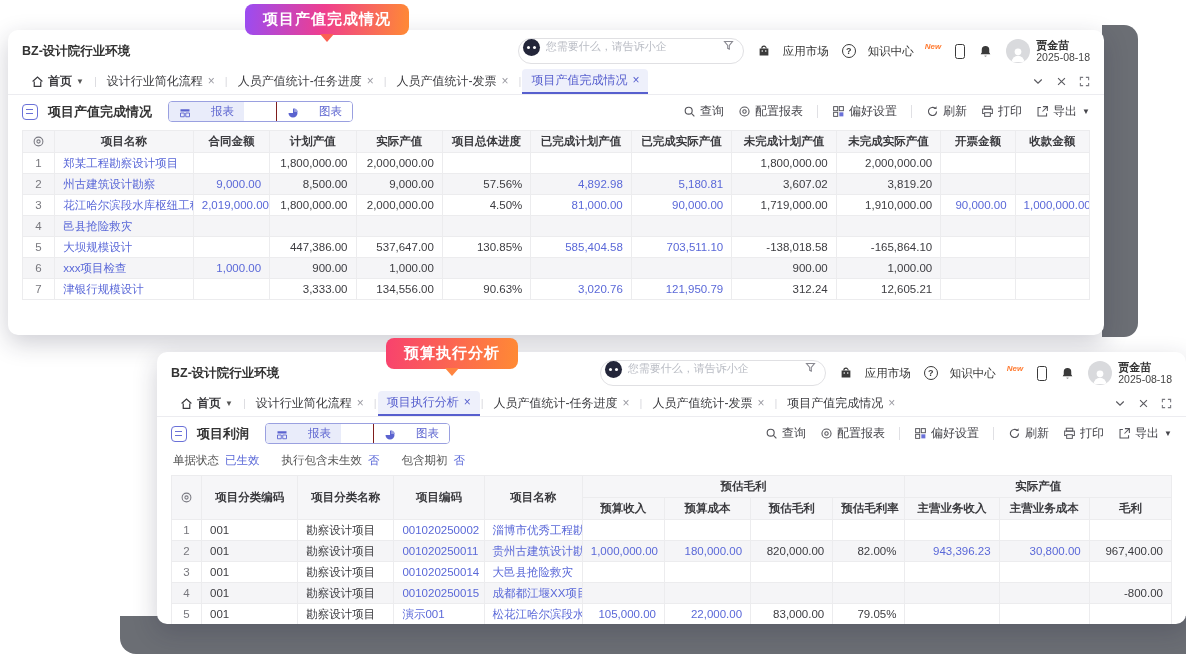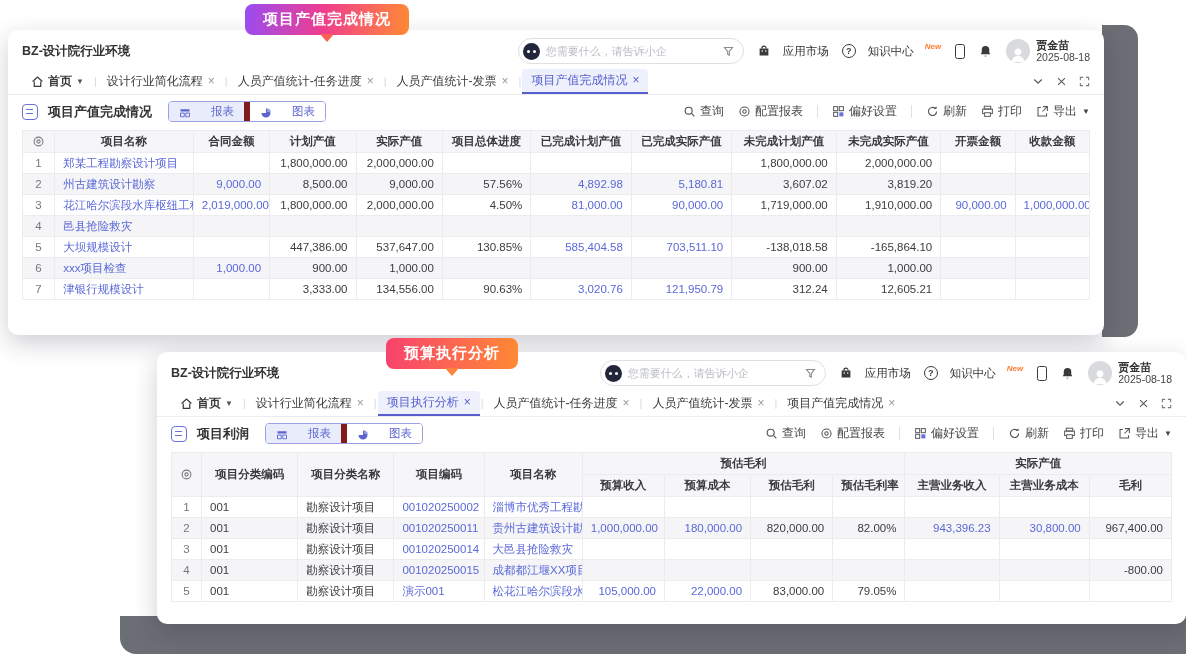--- a/index.html
+++ b/index.html
@@ -19,21 +19,21 @@
     border-left:7px solid transparent;border-right:7px solid transparent;}
   #badge-top{left:245px;top:4px;background:linear-gradient(95deg,#9a4cf2 0%,#ef3e8e 48%,#ff8a34 100%);}
   #badge-top::after{border-top:8px solid #fb5f52;}
   #badge-bottom{left:378px;top:338px;background:linear-gradient(95deg,#f8426e 0%,#ff8a34 100%);margin-left:8px;}
   #badge-bottom::after{border-top:8px solid #ff8440;}
 
   
   .titlebar{display:flex;align-items:center;padding:8px 14px 4px 14px;gap:10px;}
   .app-title{font-size:12.5px;font-weight:bold;color:#333;white-space:nowrap;}
   .right-cluster{margin-left:auto;display:flex;align-items:center;gap:13px;}
-  .search-pill{display:flex;align-items:center;gap:6px;width:212px;height:24px;border:1px solid #e0e0e3;
+  .search-pill{display:flex;align-items:flex-start;gap:6px;width:212px;height:24px;border:1px solid #e0e0e3;
     border-radius:13px;padding:0 8px 0 4px;background:#fff;}
   .robot{width:17px;height:17px;border-radius:50%;background:#23263a;flex:0 0 auto;position:relative;}
   .robot::after{content:"";position:absolute;left:4px;top:7px;width:3px;height:3px;border-radius:50%;
     background:#fff;box-shadow:6px 0 0 #fff;}
   .search-ph{flex:1;font-size:11px;color:#b9bcc4;white-space:nowrap;overflow:hidden;}
   .hicon{display:flex;align-items:center;gap:12px;font-size:11.5px;color:#333;white-space:nowrap;}
   .hicon svg{display:block;}
   .new-sup{color:#ff7a30;font-size:8px;font-style:italic;font-weight:bold;position:relative;top:-5px;left:-1px;}
   .qc{width:14px;height:14px;border-radius:50%;border:1.4px solid #3a3a3a;display:inline-flex;align-items:center;
     justify-content:center;font-size:9px;font-weight:bold;color:#3a3a3a;box-sizing:border-box;}
@@ -55,21 +55,21 @@
   .win-controls{margin-left:auto;display:flex;align-items:center;gap:12px;color:#5a5a60;}
 
   .toolbar{display:flex;align-items:center;padding:6px 14px;gap:10px;}
   .pt-icon{width:16px;height:16px;border:1.4px solid #6a71d8;border-radius:4px;box-sizing:border-box;position:relative;}
   .pt-icon::after{content:"";position:absolute;left:3px;top:4px;width:7px;height:1.6px;background:#6a71d8;
     box-shadow:0 4px 0 #6a71d8;}
   .page-title{font-size:13px;font-weight:bold;color:#333;white-space:nowrap;}
   .seg{display:flex;border:1px solid #9aa0e0;border-radius:4px;overflow:hidden;margin-left:6px;}
   .seg-btn{display:flex;align-items:flex-end;gap:20px;font-size:11.5px;color:#5b63cf;padding:2px 10px;background:#fff;}
   .seg-btn.active{background:#e9ecfa;}
-  .seg-btn + .seg-btn{border-left:6px solid #7f1d1d;}
+  .seg-btn + .seg-btn{border-left:1px solid #7f1d1d;margin-left:32px;}
   .tool-right{margin-left:auto;display:flex;align-items:center;gap:14px;}
   .tool-item{display:flex;align-items:center;gap:4px;font-size:12px;color:#45454b;white-space:nowrap;}
   .tool-sep{width:1px;height:13px;background:#e0e0e4;}
   .tool-item .dd{font-size:8px;color:#45454b;margin-left:1px;}
 
   .filterbar{display:flex;align-items:center;gap:22px;padding:3px 16px 5px 16px;font-size:11.5px;color:#555;}
   .filterbar .fv{color:#5a68d8;margin-left:6px;}
 
   
   .tablewrap{margin:2px 14px 0 14px;overflow:hidden;}
@@ -543,20 +543,25 @@
           <svg width="13" height="13" viewBox="0 0 16 16">
             <path d="M6 3H2.5v10.5H13V10" fill="none" stroke="#55555b" stroke-width="1.3"></path>
             <path d="M8.5 2h5.5v5.5" fill="none" stroke="#55555b" stroke-width="1.3"></path>
             <path d="M14 2L8 8" stroke="#55555b" stroke-width="1.3"></path>
           </svg>
           <span>导出</span>
           <span class="dd">▼</span>
         </span>
       </div>
   </div>
+  <div class="filterbar">
+      <span><span>单据状态</span><span class="fv">已生效</span></span>
+      <span><span>执行包含未生效</span><span class="fv">否</span></span>
+      <span><span>包含期初</span><span class="fv">否</span></span>
+    </div>
   <div class="tablewrap">
     <table class="grid" id="bottom-table">
         <colgroup>
           <col style="width: 30px;">
           <col style="width: 96px;">
           <col style="width: 96px;">
           <col style="width: 90px;">
           <col style="width: 98px;">
           <col style="width: 82px;">
           <col style="width: 86px;">

